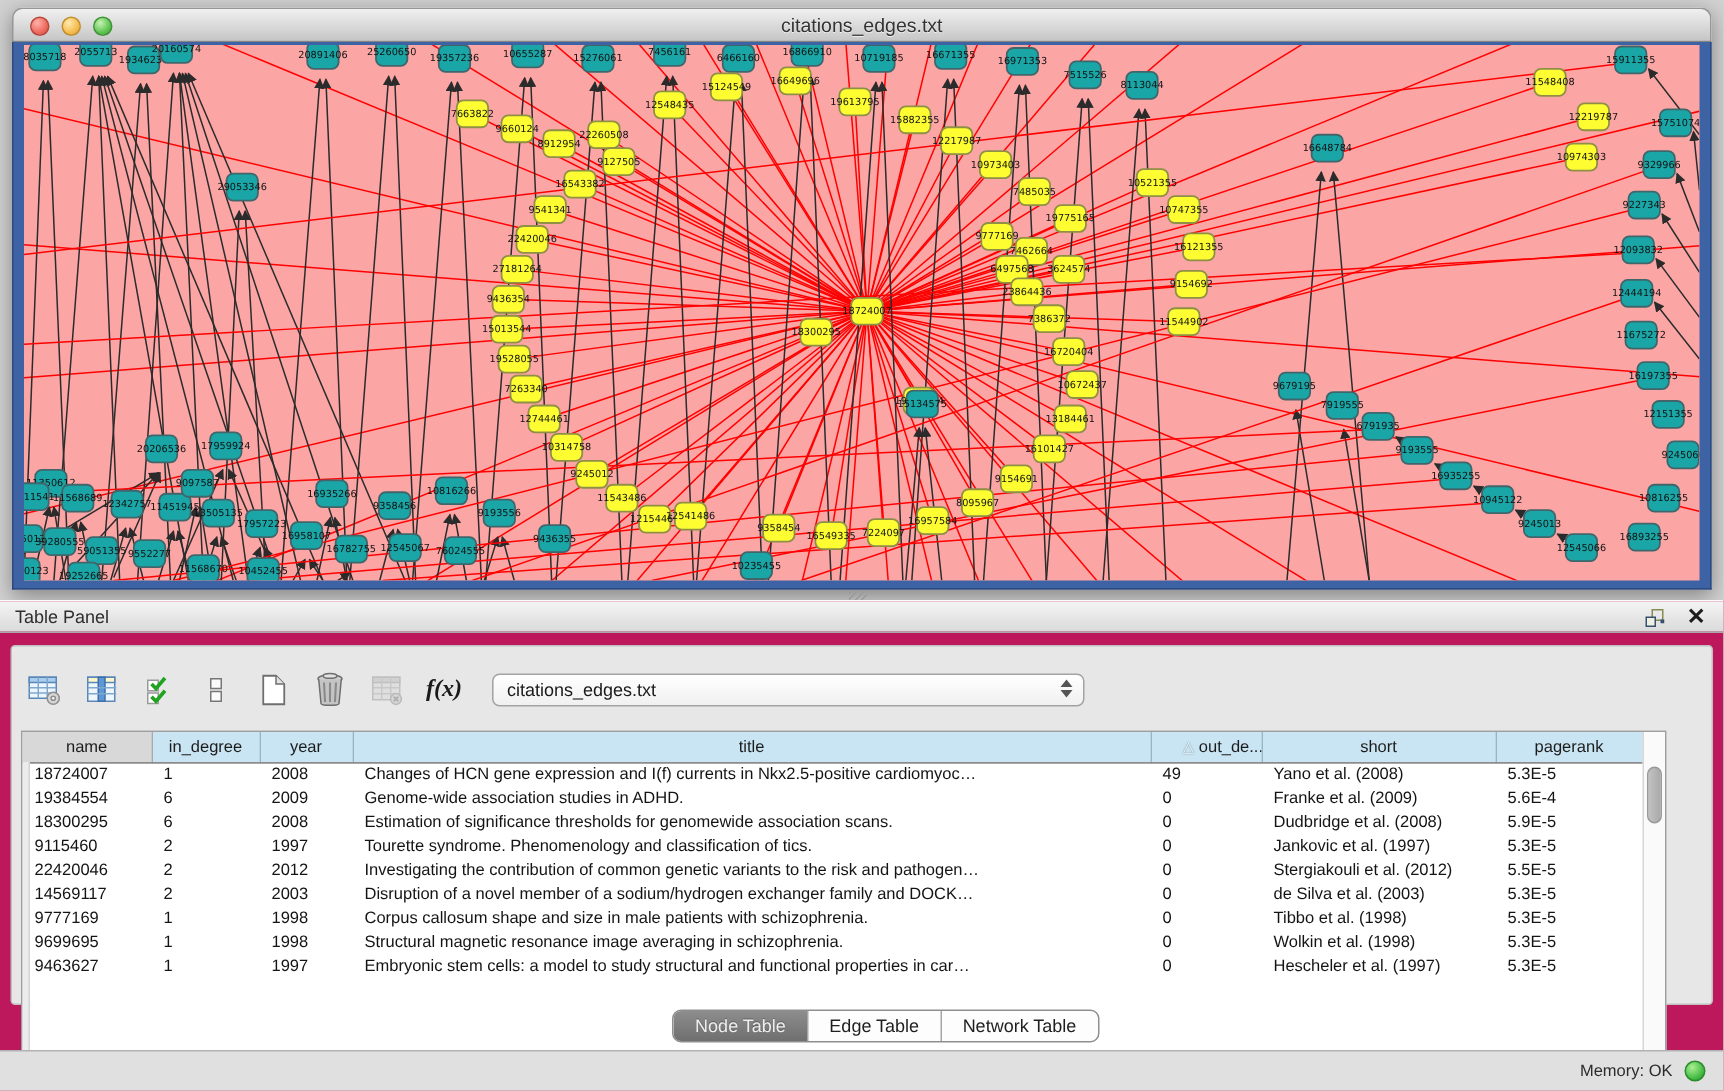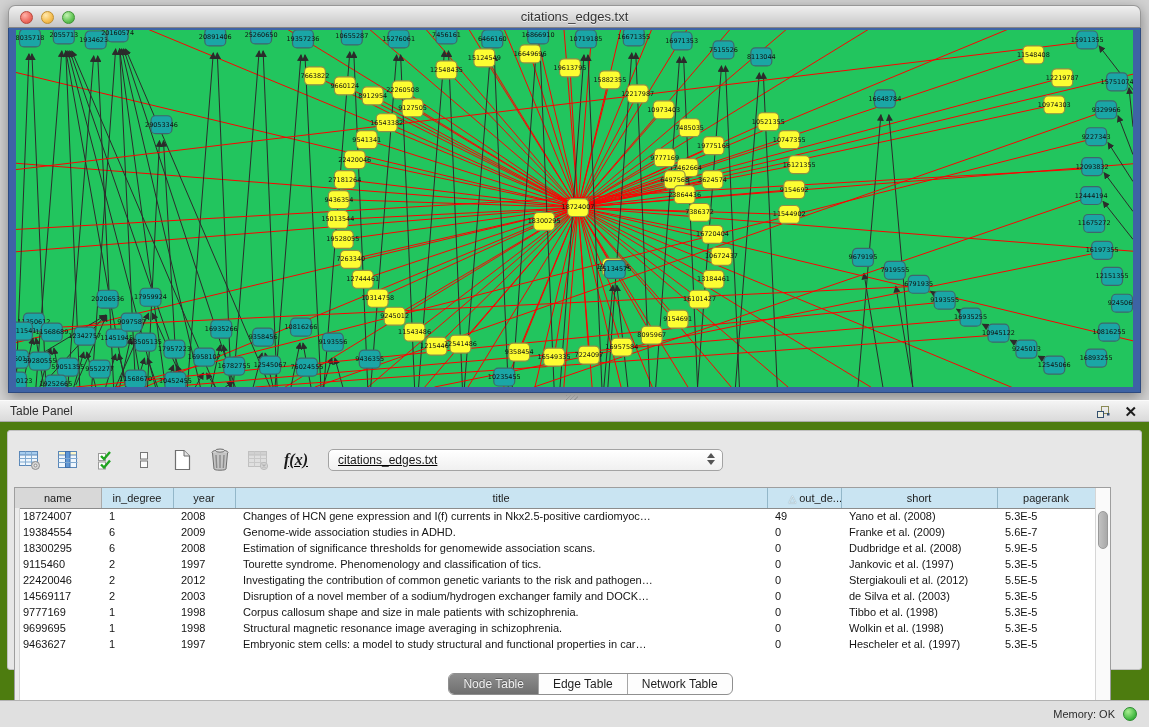--- a/index.html
+++ b/index.html
@@ -16,35 +16,35 @@
     border:1px solid #979797; border-bottom:1px solid #858585; border-radius:7px 7px 0 0; position:relative; }
   .traffic { position:absolute; top:5px; left:11px; display:flex; gap:8px; }
   .light { width:13px; height:13px; border-radius:50%; }
   .light.red   { background:radial-gradient(circle at 35% 30%, #ffb2a8, #ee6a5f 60%, #d3503f); border:1px solid #b8473b; }
   .light.yel   { background:radial-gradient(circle at 35% 30%, #ffe9b0, #f5bd4f 60%, #dd9f33); border:1px solid #c08f2f; }
   .light.grn   { background:radial-gradient(circle at 35% 30%, #c4f2b2, #61c555 60%, #3ba332); border:1px solid #3f9436; }
   .win-title { text-align:center; line-height:22px; font-size:13px; color:#333; text-shadow:0 1px 0 rgba(255,255,255,.7); }
   .win-body { position:absolute; left:0; right:0; top:23px; bottom:0; background:#3e63a5;
     border-left:1px solid #2d4a80; border-right:1px solid #2d4a80; border-bottom:1px solid #2d4a80;
     padding:2px 7px 5px 7px; }
-  .graph-canvas { width:100%; height:100%; background:#22c55e; position:relative; overflow:hidden;text-align:right; }
+  .graph-canvas { width:100%; height:100%; background:#fca5a5; position:relative; overflow:hidden;text-align:right; }
   .graph-canvas svg { position:absolute; left:0; top:0; width:100%; height:100%; }
   .resize-grip { position:absolute; left:566px; top:395px; width:12px; height:7px;
     background:repeating-linear-gradient(135deg,#9a9a9a 0 1px,transparent 1px 3px); }
   
-  .table-panel { position:absolute; left:0; top:400px; width:1149px; height:327px; background:#4d7c0f; }
+  .table-panel { position:absolute; left:0; top:400px; width:1149px; height:327px; background:#be185d; }
   .panel-titlebar { position:absolute; left:0; top:0; width:100%; height:22px;
     background:linear-gradient(#f4f4f4,#dadada); border-top:1px solid #fbfbfb; border-bottom:1px solid #ababab; }
   .panel-title { position:absolute; left:10px; top:3px; font-size:12px; color:#2e2e2e; }
   .panel-ctrl { position:absolute; top:2px; height:18px; display:flex; align-items:center; }
   .float-btn { right:38px; } .close-btn { right:12px; }
   .close-x { font-size:15px; font-weight:bold; color:#1c1c1c; line-height:18px; }
   .panel-inner { position:absolute; left:7px; top:30px; width:1135px; height:240px;
     background:#e7e7e7; border:1px solid #c0c0c0; border-radius:3px; }
-  .toolbar { position:absolute; left:8px; top:12px; height:34px; display:flex; align-items:center; gap:10px;text-decoration:underline; }
+  .toolbar { position:absolute; left:8px; top:12px; height:34px; display:flex; align-items:center; gap:10px; }
   .tbtn { width:28px; height:28px; display:flex; align-items:center; justify-content:center; }
   .fx { font-family:"Liberation Serif", serif; font-style:italic; font-weight:bold; font-size:16px; color:#1a1a1a; }
   .combo { margin-left:8px; width:395px; height:22px; background:linear-gradient(#ffffff,#f0f0f0);
     border:1px solid #a3a3a3; border-radius:5px; position:relative; display:flex; align-items:center;
     box-shadow:inset 0 1px 0 #fff; }
   .combo-text { font-size:12px; color:#1a1a1a; padding-left:9px; }
   .combo-arrows { position:absolute; right:7px; top:3px; display:flex; flex-direction:column; gap:2px; }
   .tri-up   { width:0; height:0; border-left:4px solid transparent; border-right:4px solid transparent; border-bottom:5px solid #555; }
   .tri-down { width:0; height:0; border-left:4px solid transparent; border-right:4px solid transparent; border-top:5px solid #555; }
   
@@ -910,21 +910,21 @@
               <td>Yano et al. (2008)</td>
               <td>5.3E-5</td>
             </tr>
             <tr>
               <td>19384554</td>
               <td>6</td>
               <td>2009</td>
               <td>Genome-wide association studies in ADHD.</td>
               <td>0</td>
               <td>Franke et al. (2009)</td>
-              <td>5.6E-7</td>
+              <td>5.6E-4</td>
             </tr>
             <tr>
               <td>18300295</td>
               <td>6</td>
               <td>2008</td>
               <td>Estimation of significance thresholds for genomewide association scans.</td>
               <td>0</td>
               <td>Dudbridge et al. (2008)</td>
               <td>5.9E-5</td>
             </tr>

